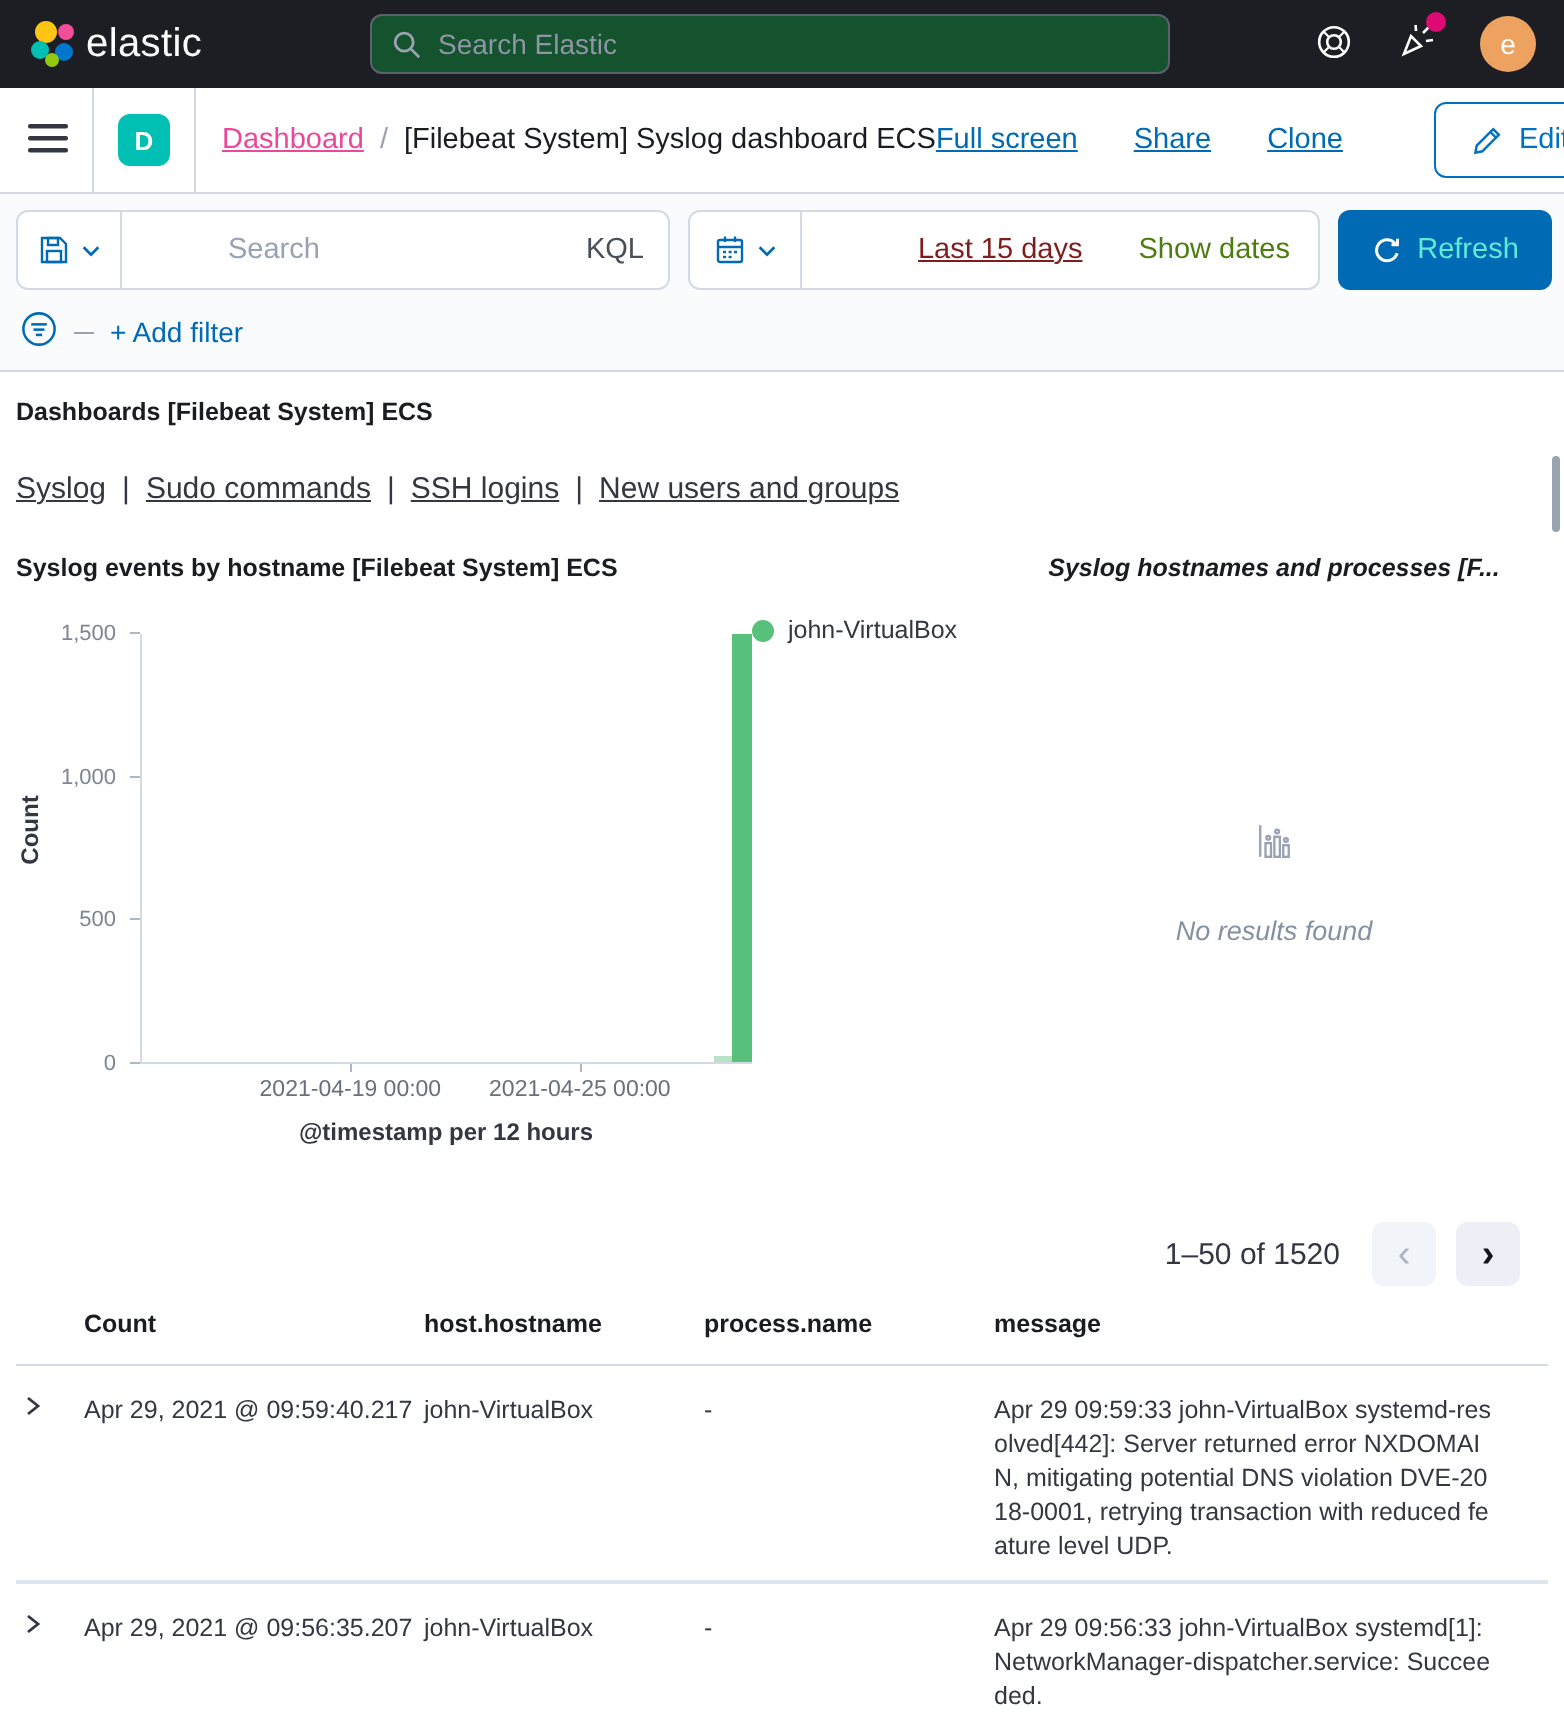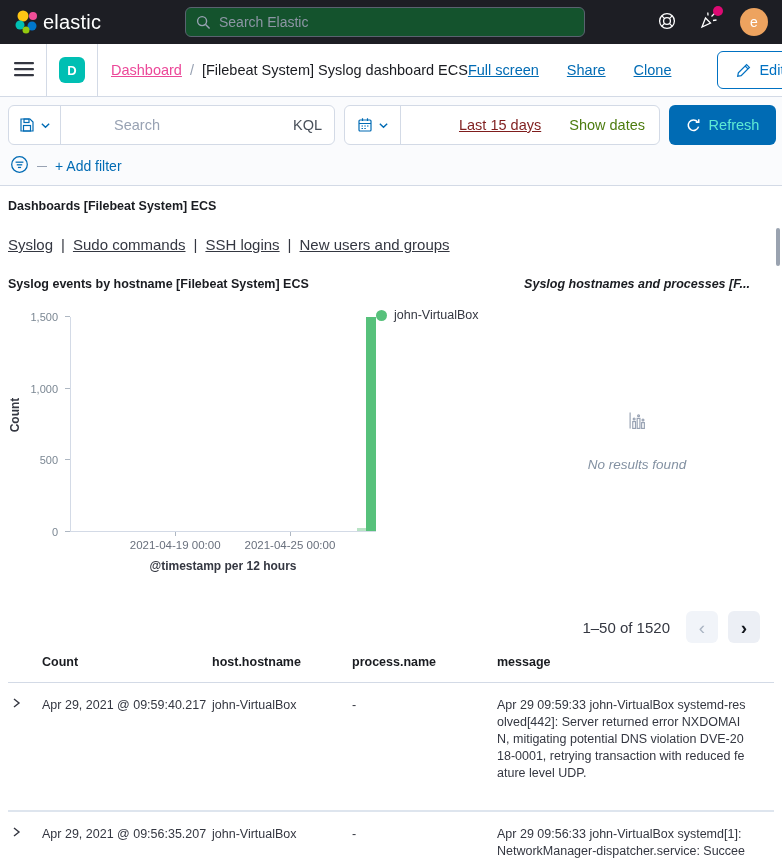--- a/index.html
+++ b/index.html
@@ -94,21 +94,21 @@
   
   .logs-panel { padding:8px 8px 0; }
   .pagination { display:flex; justify-content:flex-end; align-items:center; gap:10px; margin:12px 14px 2px 0; }
   .page-count { font-size:15px; color:#343741; margin-right:6px; }
   .page-btn { width:32px; height:32px; border-radius:6px; display:flex; align-items:center; justify-content:center;
     font-size:19px; line-height:1; }
   .page-prev { background:#f1f4f9; color:#aab4c2; }
   .page-next { background:#eceff5; color:#12161c; font-weight:700; }
   table.logs { width:100%; border-collapse:collapse; table-layout:fixed; }
   .logs th { text-align:left; font-size:12.5px; font-weight:700; color:#1a1c21; padding:10px 0 13px; border-bottom:1px solid #d3dae6; }
-  .logs td { vertical-align:top; font-size:12.5px; color:#343741; padding:14px 0 28px; border-bottom:2px solid #dee5ee; line-height:17px; }
+  .logs td { vertical-align:top; font-size:12.5px; color:#343741; padding:14px 0 8px; border-bottom:2px solid #dee5ee; line-height:17px; }
   .col-expand { width:34px; }
   .col-time { width:170px; }
   .col-host { width:140px; }
   .col-process { width:145px; }
   .cell-message { padding-right:28px !important; word-break:break-all; }
   .expand-btn { padding:2px; margin-top:-2px; }
 </style>
 </head>
 <body>
 

